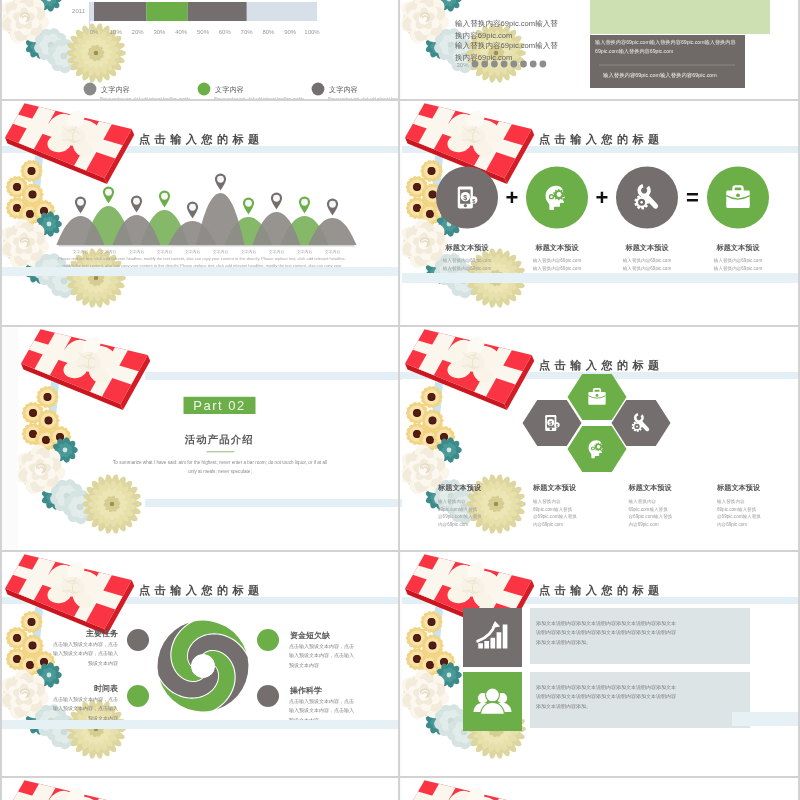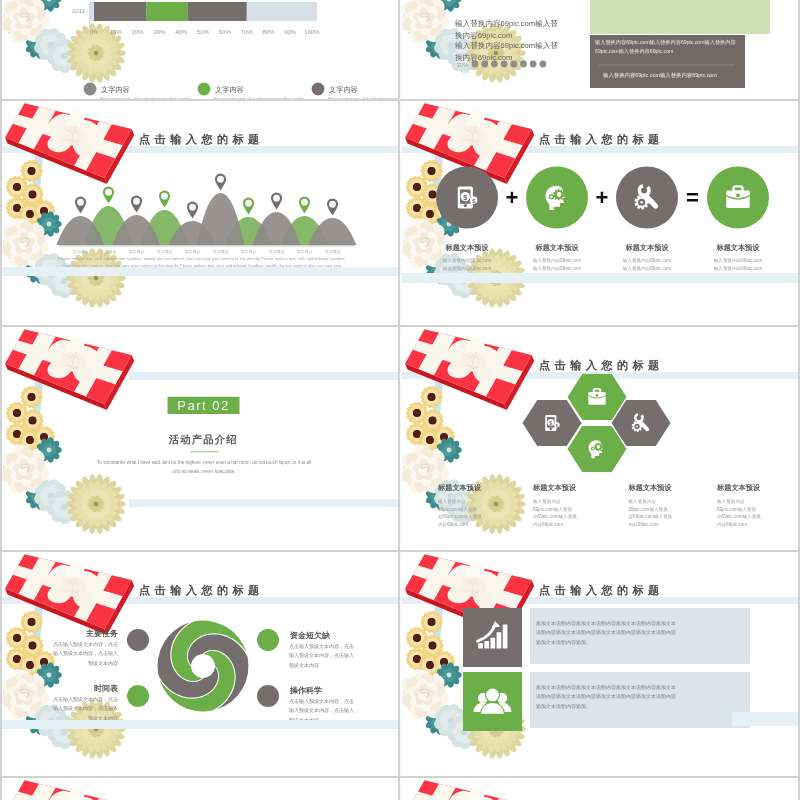--- a/index.html
+++ b/index.html
@@ -430,21 +430,21 @@
         <text x="336" y="149" text-anchor="middle" class="t7 dark b">标题文本预设</text>
         <text x="336" y="160.5" text-anchor="middle" class="t45 gray">输入替换内容69pic.com</text>
         <text x="336" y="168.8" text-anchor="middle" class="t45 gray">输入替换内容69pic.com</text>
         <text x="336" y="177.1" text-anchor="middle" class="t45 gray">输入替换内容69pic.com</text>
         <text x="110.0" y="103.5" text-anchor="middle" class="op">+</text>
         <text x="200.0" y="103.5" text-anchor="middle" class="op">+</text>
         <text x="290.5" y="103.5" text-anchor="middle" class="op">=</text>
         <rect x="0" y="172" width="396" height="10" fill="#e6f1f6"></rect>
       </svg>
     </div>
-<div class="slide" style="left:2px;top:327px">
+<div class="slide" style="left:18px;top:327px">
       <svg width="396" height="224" viewBox="0 0 396 224" xmlns="http://www.w3.org/2000/svg">
         <use href="#deco"></use>
         <rect x="127" y="45" width="269" height="8" fill="#e4eff5"></rect>
         <rect x="165.5" y="69.8" width="72" height="17.2" fill="#6caf48"></rect>
         <text x="201.5" y="83.4" text-anchor="middle" class="badge-t">Part 02</text>
         <text x="201.2" y="116" text-anchor="middle" class="sec-h">活动产品介绍</text>
         <rect x="188.6" y="124.2" width="27.6" height="1.1" fill="#9cc47e"></rect>
         <foreignObject x="92" y="132" width="220" height="24"><div xmlns="http://www.w3.org/1999/xhtml" class="sec-sub">To summarize what I have said: aim for the highest; never enter a bar room; do not touch liquor, or if at all only at meals; never speculate;</div></foreignObject>
         <rect x="127" y="172" width="269" height="8" fill="#e4eff5"></rect>
       </svg>

